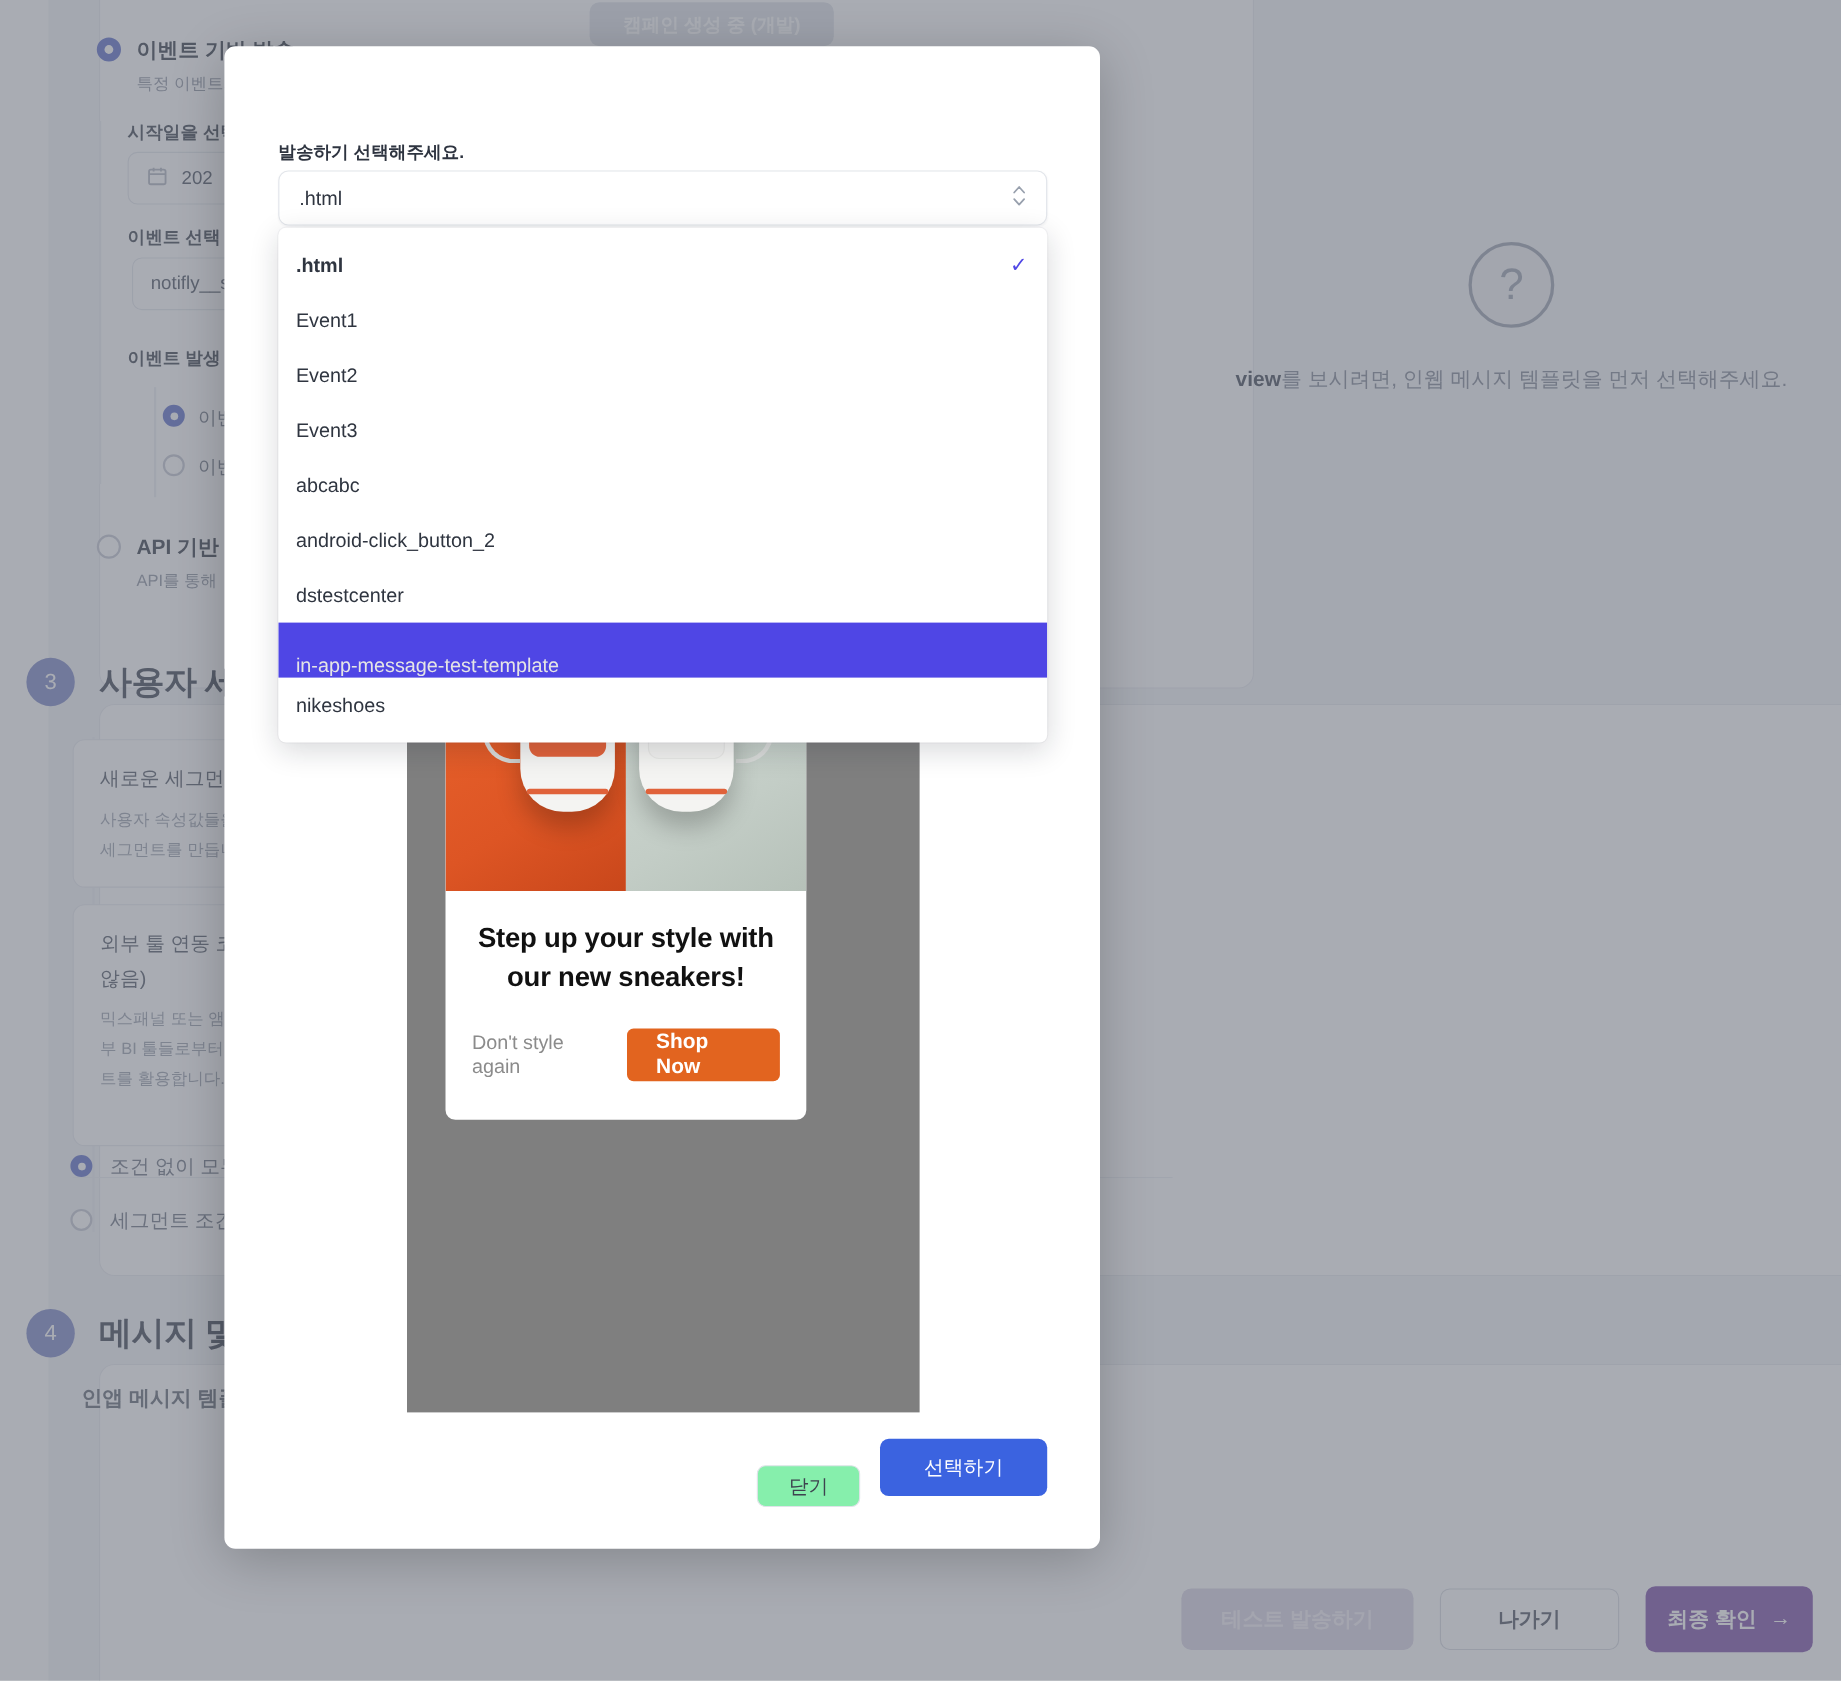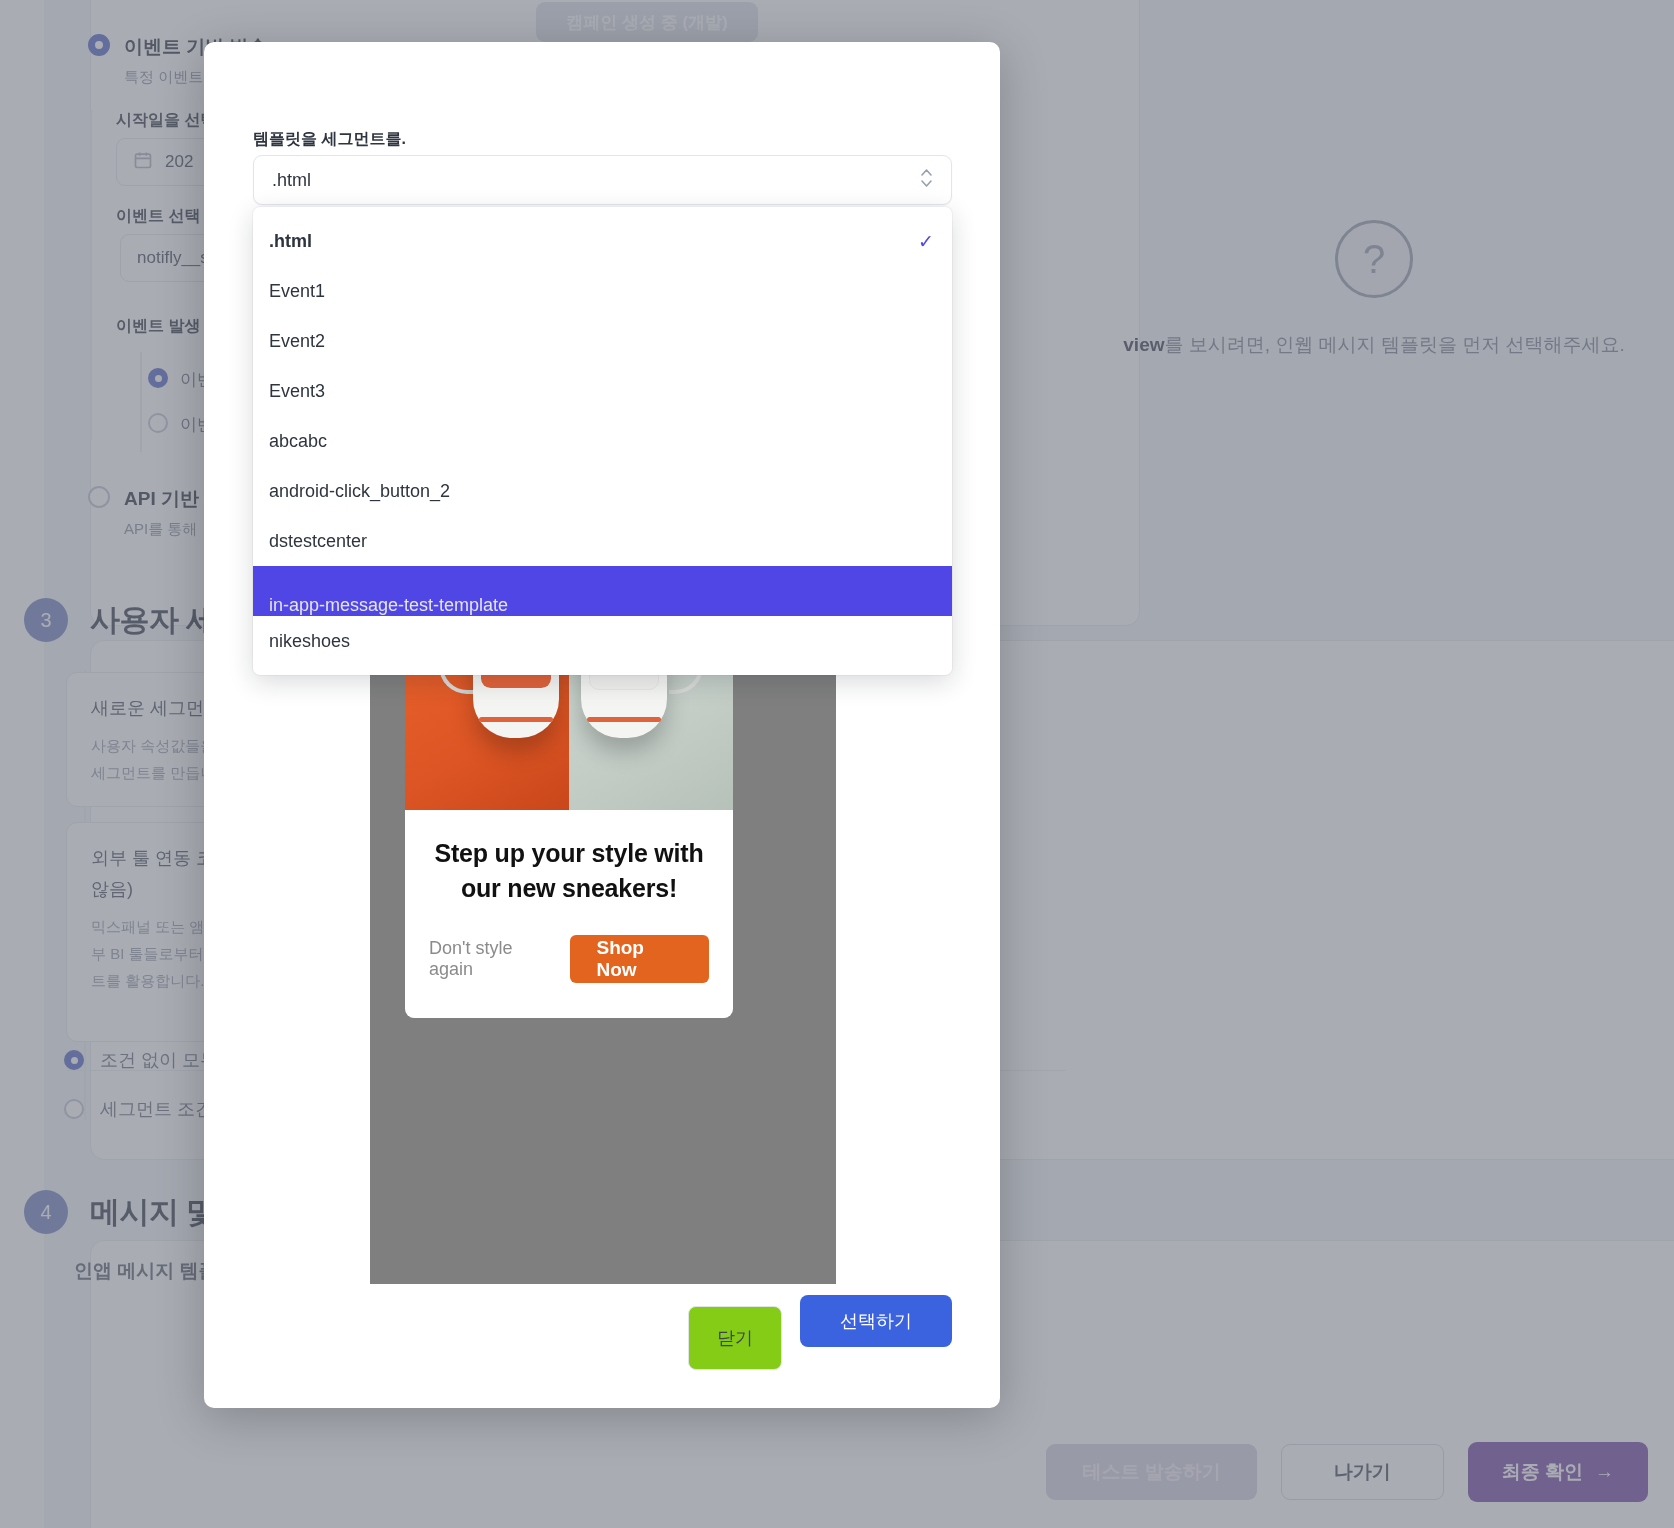--- a/index.html
+++ b/index.html
@@ -133,21 +133,21 @@
     display: flex; align-items: center; justify-content: center;
     font-size: 19px; font-weight: 700; border: none;
   }
   .btn-exit {
     height: 56px; padding: 0 52px; border-radius: 9px;
     background: transparent; color: #4c5260; border: 1px solid #d6d9e0;
     display: flex; align-items: center; justify-content: center;
     font-size: 19px; font-weight: 700;
   }
   .btn-final {
-    height: 60px; padding: 0 34px; border-radius: 9px;
+    height: 60px; padding: 0 20px; border-radius: 9px;
     background: #7b4ea8; color: #ffffff; border: none;
     display: flex; align-items: center; justify-content: center; gap: 12px;
     font-size: 19px; font-weight: 700;
   }
 
   
   #dim-overlay {
     position: absolute; inset: 0;
     background: rgba(107,112,124,0.58);
   }
@@ -261,22 +261,22 @@
     height: 48px; padding: 0 26px;
     font-size: 19px; font-weight: 700;
     display: flex; align-items: center; justify-content: center;
   }
 
   .modal-footer {
     position: absolute; right: 48px; bottom: 38px;
     display: flex; align-items: center; gap: 18px;
   }
   .btn-close {
-    height: 64px; padding: 0 28px; border-radius: 8px;
-    background: #84cc16; border: 1px solid #e0e3e9; color: #3d434f;
+    height: 38px; padding: 0 28px; border-radius: 8px;
+    background: #86efac; border: 1px solid #e0e3e9; color: #3d434f;
     font-size: 18px; display: flex; align-items: center; justify-content: center; margin-top: 35px;
   }
   .btn-select {
     height: 52px; padding: 0 40px; border-radius: 8px;
     background: #3b63e0; border: none; color: #ffffff;
     font-size: 18px; display: flex; align-items: center; justify-content: center;
   }
 </style>
 </head>
 <body>
@@ -392,21 +392,21 @@
       </div>
     </div>
 
   </div>
 </div>
 
 <div id="dim-overlay"></div>
 
 <div id="template-modal">
 
-  <div class="modal-label">템플릿을 세그먼트를.</div>
+  <div class="modal-label">발송하기 선택해주세요.</div>
 
   <div class="select-trigger">
     <span class="select-value">.html</span>
     <span class="stepper-icon">
       <svg width="13" height="22" viewBox="0 0 13 22" fill="none" stroke="#98a0ad" stroke-width="1.6" stroke-linecap="round" stroke-linejoin="round">
         <path d="M2 8 L6.5 3 L11 8"></path>
         <path d="M2 14 L6.5 19 L11 14"></path>
       </svg>
     </span>
   </div>

